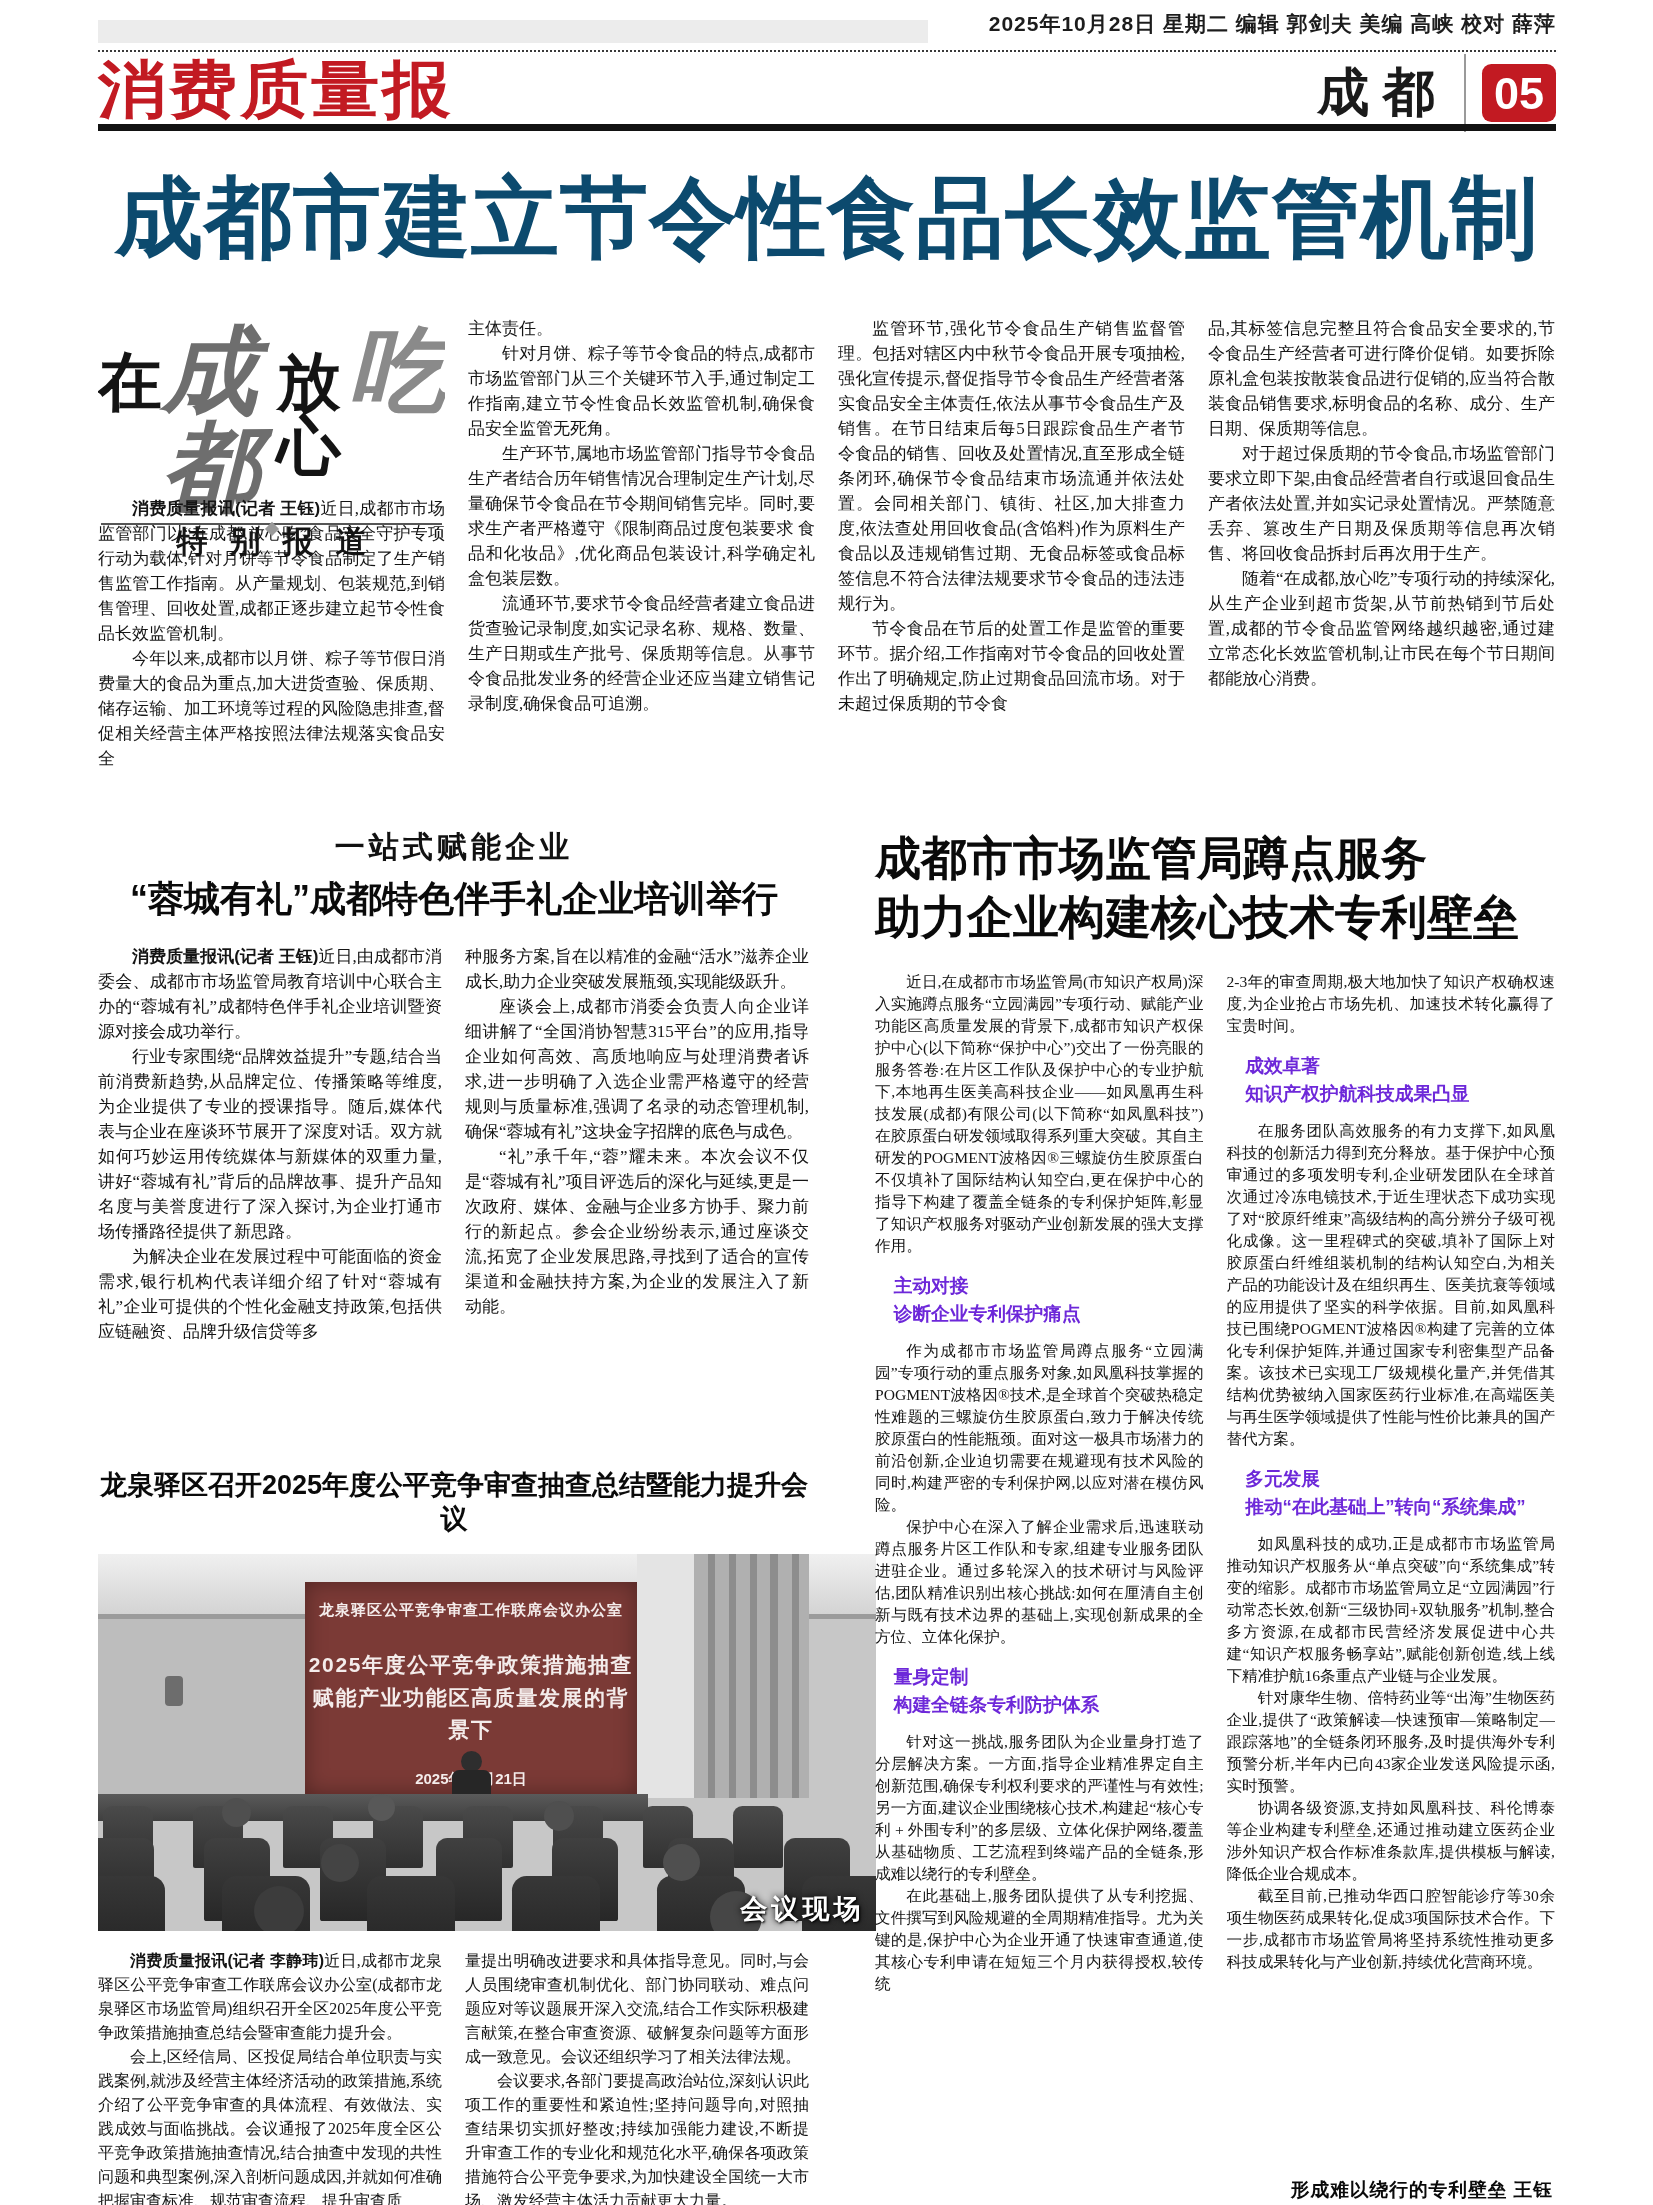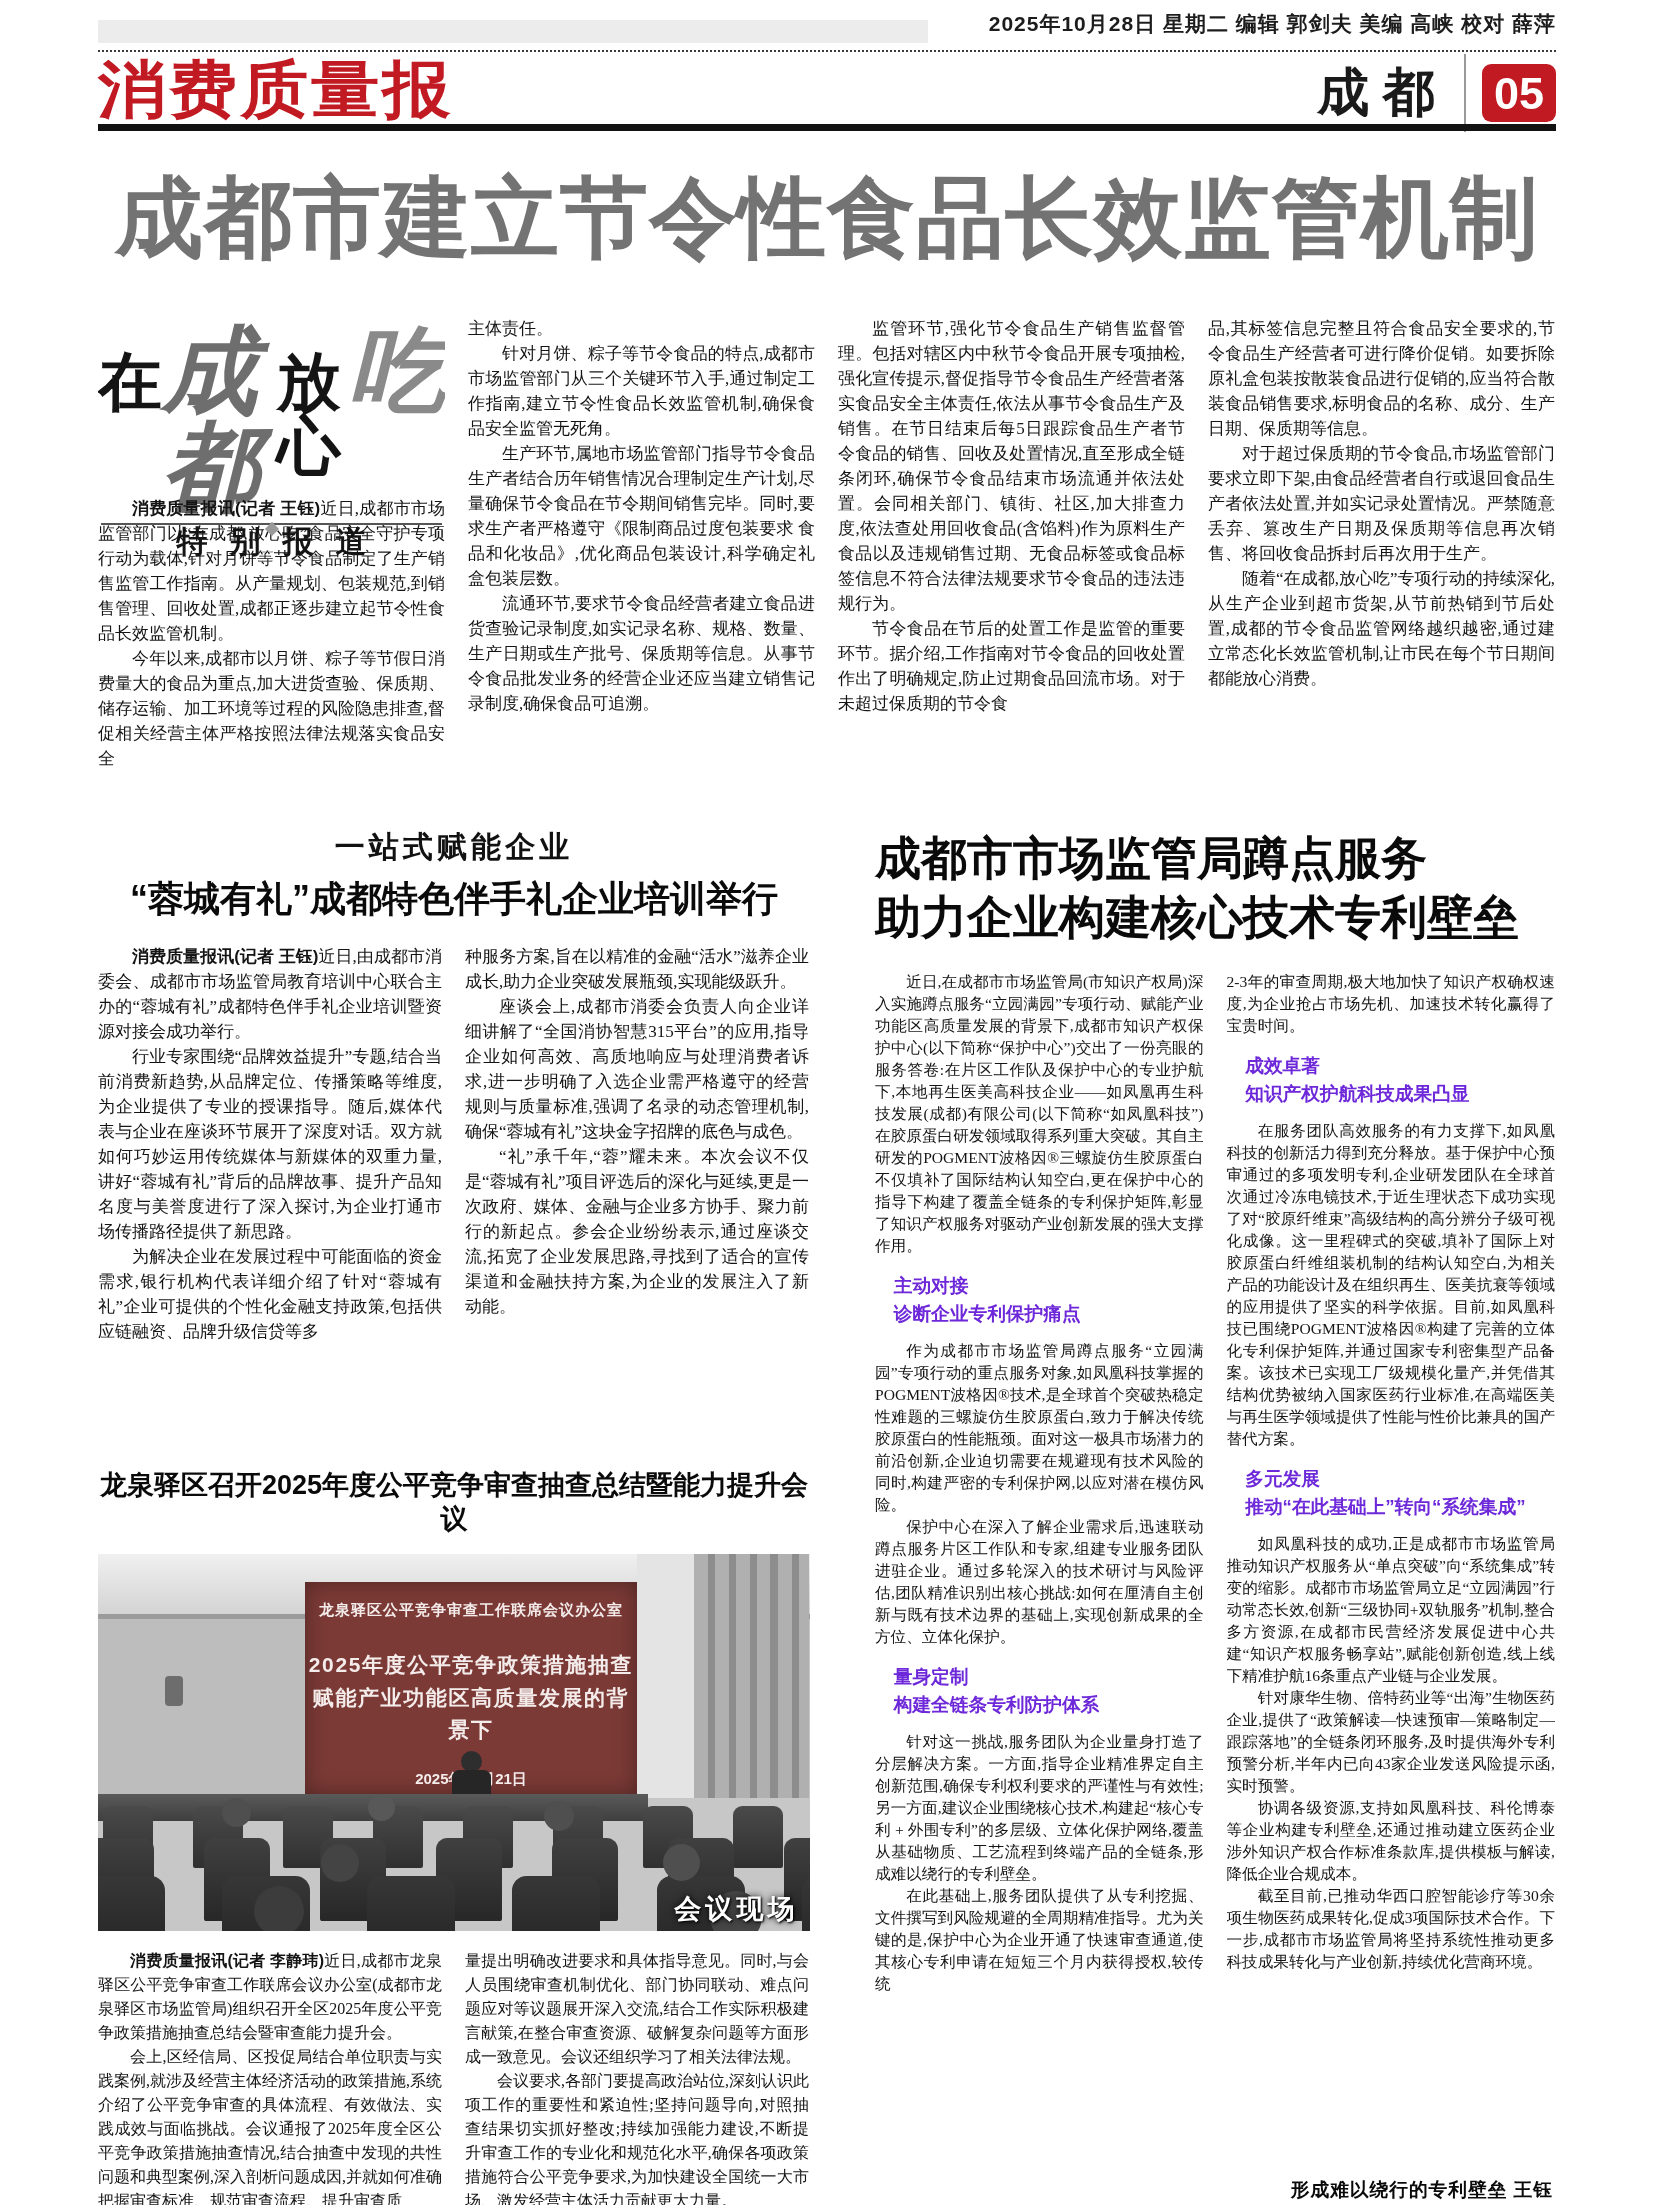--- a/index.html
+++ b/index.html
@@ -18,21 +18,21 @@
   .section-group { right:98px; top:54px; display:flex; align-items:center; gap:15.6px; }
   .section-name { font:700 52px/1 "Liberation Serif",serif; color:#1a1a1a; letter-spacing:13.5px; }
   .section-divider { width:2.6px; height:78px; background:#9a9a9a; }
   .pagenum-box { width:74px; height:58px; background:#c21a22; border-radius:9.3px;
                  display:flex; align-items:center; justify-content:center; }
   .pagenum { font:900 45px/1 "Liberation Sans",sans-serif; color:#fff; }
   .thick-rule { left:98px; top:124px; width:1458px; height:7.3px; background:#121212; }
 
   
   .headline1 { left:98px; top:167px; width:1458px; text-align:center;
-               font:900 88px/1.15 "Liberation Sans",sans-serif; color:#737373; letter-spacing:1px; }
+               font:900 88px/1.15 "Liberation Sans",sans-serif; color:#0c4a6e; letter-spacing:1px; }
   .story1-cols { left:98px; top:316px; width:1458px; height:502px; display:flex; gap:23px; }
   .s1col { width:347px; height:100%; overflow:hidden; }
 
   .logo-block { height:180px; padding-top:7.3px; }
   .logo-line { display:flex; align-items:baseline; justify-content:center; }
   .logo-small { font:700 64px/1 "DejaVu Serif",serif; color:#141414; }
   .logo-big   { font:700 italic 96px/1 "DejaVu Serif",serif; color:#6e6e6e; letter-spacing:-3.1px; }
   .logo-big2  { font:700 italic 96px/1 "DejaVu Serif",serif; color:#8a8a8a; }
   .logo-gap { width:17.6px; }
   .logo-rule { position:relative; margin:7.3px 3.1px 0 3.1px; border-top:2.1px solid #555; }
@@ -48,21 +48,21 @@
   
   .story2 { left:98px; top:829px; width:712px; }
   .kicker { text-align:center; font:800 30px/1.2 "Liberation Sans",sans-serif; color:#111; letter-spacing:4.1px; }
   .headline2 { margin-top:12.4px; text-align:center; font:900 36px/1.2 "Liberation Sans",sans-serif; color:#0a0a0a; }
   .story2-cols { margin-top:23px; display:flex; gap:23px; height:511px; overflow:hidden; }
   .s2col { width:344px; overflow:hidden; }
 
   
   .story4 { left:98px; top:1469px; width:712px; }
   .headline4 { text-align:center; font:900 27px/1.25 "Liberation Sans",sans-serif; color:#0a0a0a; }
-  .photo { position:relative; margin-top:17.6px; width:712px; height:377px; background:#c7c7c7; overflow:hidden; }
+  .photo { position:relative; margin-top:17.6px; width:778px; height:377px; background:#c7c7c7; overflow:hidden; }
   .ph-ceiling { position:absolute; left:0; top:0; width:100%; height:61px; background:linear-gradient(#f0f0f0,#d3d3d3); }
   .ph-beam { position:absolute; left:0; top:60px; width:100%; height:5.2px; background:#9b9b9b; }
   .ph-wall { position:absolute; left:0; top:65px; width:550px; height:176px; background:#bdbdbd; }
   .ph-sconce { position:absolute; left:67px; top:122px; width:17.6px; height:30px; background:#6d6d6d; border-radius:4.1px; }
   .ph-window { position:absolute; left:539px; top:0; width:57px; height:244px; background:#e4e4e4; }
   .ph-curtain { position:absolute; left:596px; top:0; width:115px; height:244px;
                 background:repeating-linear-gradient(90deg,#b0b0b0 0 13.5px,#8d8d8d 13.5px 21px); }
   .ph-screen { position:absolute; left:207px; top:28px; width:332px; height:212px; background:#7b3a36;
                box-shadow:inset 0 0 21px rgba(0,0,0,.35); display:flex; flex-direction:column;
                align-items:center; text-align:center; color:#f4eceb; }

